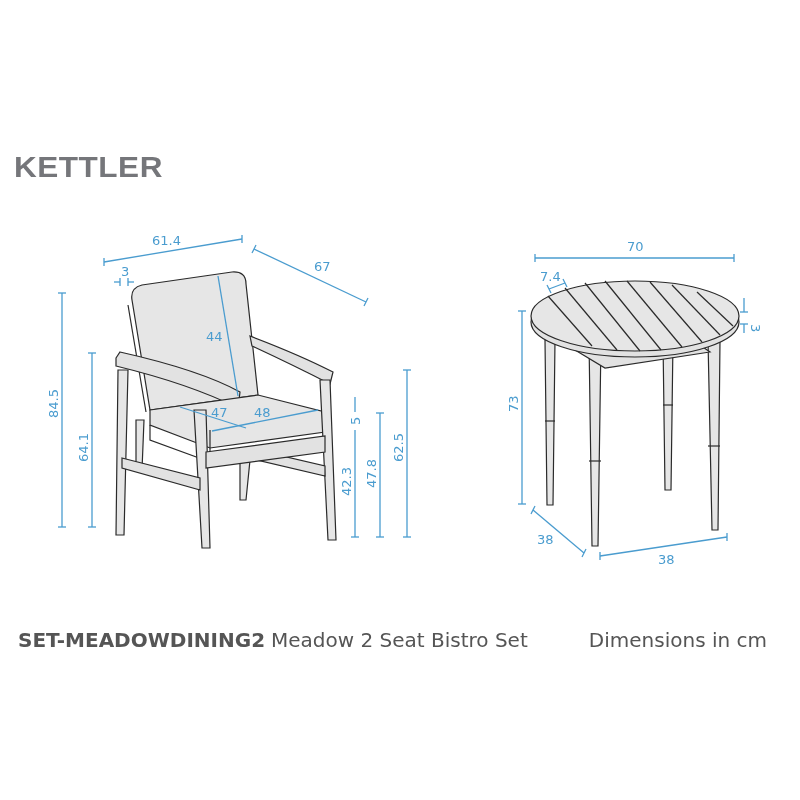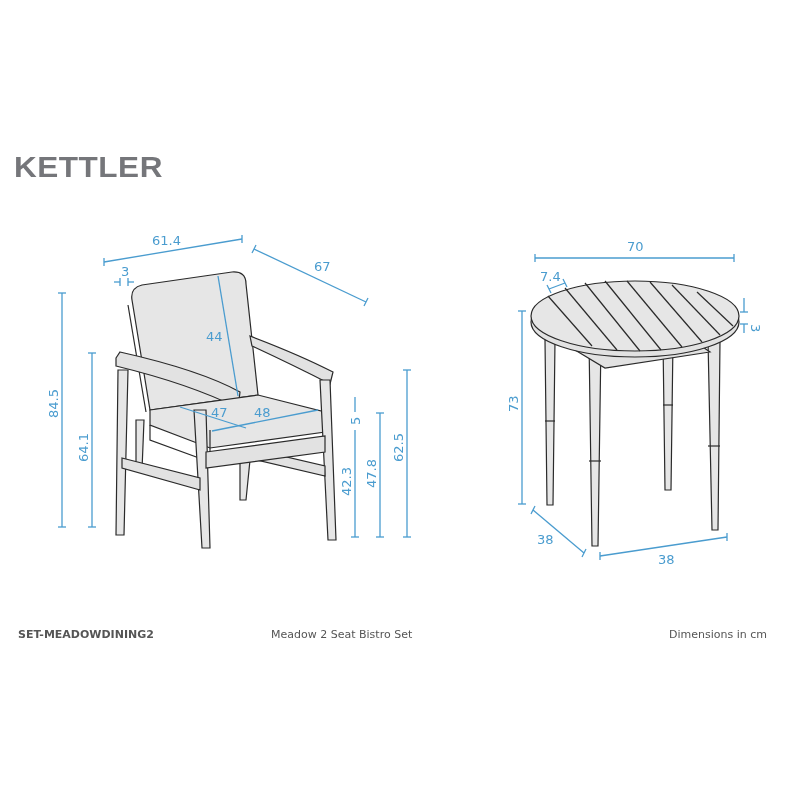--- a/index.html
+++ b/index.html
@@ -4,21 +4,21 @@
 <style>
   html,body{margin:0;padding:0;background:#ffffff;}
   body{width:800px;height:800px;position:relative;overflow:hidden;font-family:"DejaVu Sans","Liberation Sans",sans-serif;}
   .logo{position:absolute;left:14px;top:150px;font-family:"Liberation Sans",sans-serif;font-weight:bold;font-size:30px;color:#75767a;letter-spacing:0.5px;transform:scaleX(1.05);transform-origin:left;}
   svg.draw{position:absolute;left:0;top:0;}
   .dim{fill:#4a9ccf;font-size:13px;font-family:"DejaVu Sans",sans-serif;}
   .dl{stroke:#4a9ccf;stroke-width:1.3;fill:none;}
   .ol{stroke:#2a2a2a;stroke-width:1.2;fill:#e6e6e6;}
   .olf{stroke:#2a2a2a;stroke-width:1.2;fill:#e2e2e2;}
   .ln{stroke:#2a2a2a;stroke-width:1.2;fill:none;}
-  .footer{position:absolute;top:628px;font-size:11px;color:#555555;font-family:"DejaVu Sans",sans-serif;}
+  .footer{position:absolute;top:628px;font-size:20px;color:#555555;font-family:"DejaVu Sans",sans-serif;}
   .sku{left:18px;font-weight:bold;}
   .name{left:228px;margin-left:43px;}
   .units{right:33px;}
 </style>
 </head>
 <body>
 
 <div class="logo">KETTLER</div>
 
 <svg class="draw" width="800" height="800" viewBox="0 0 800 800">

